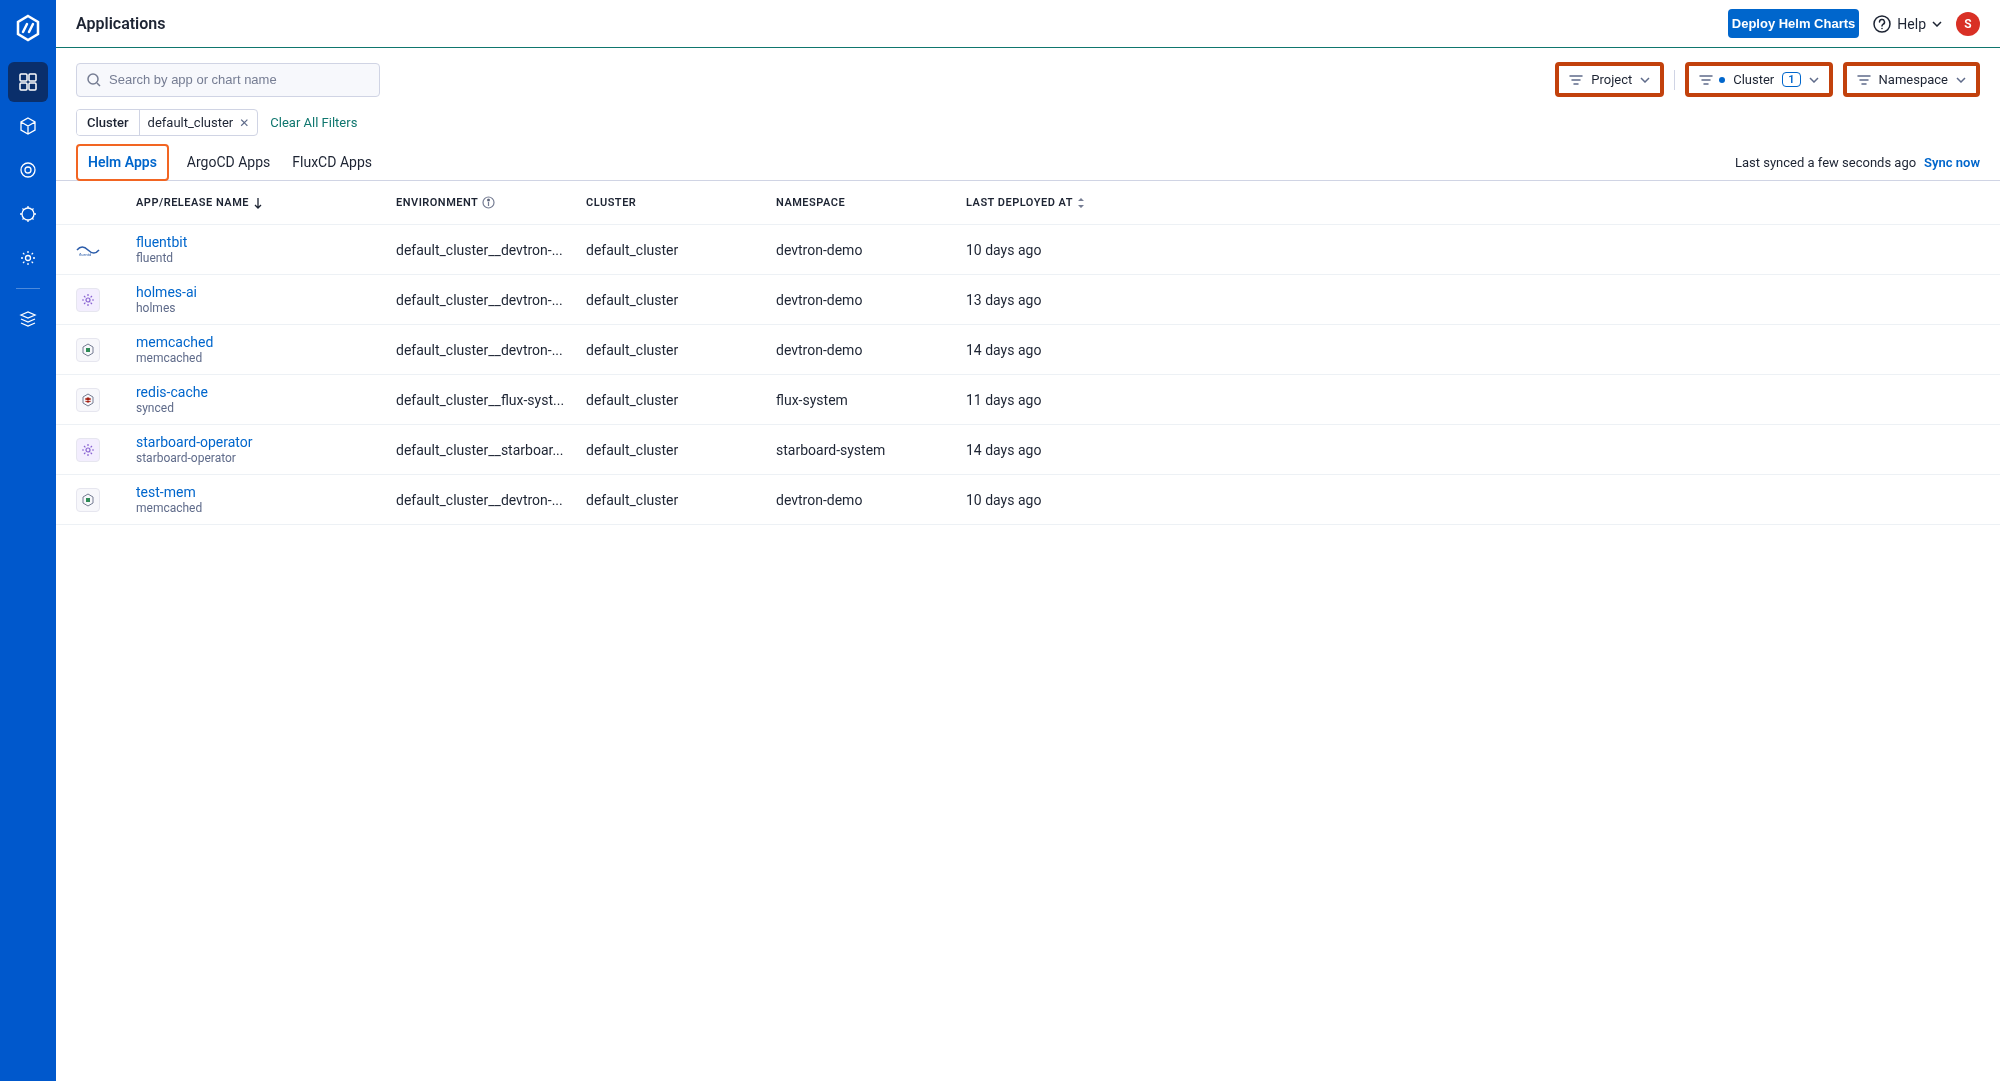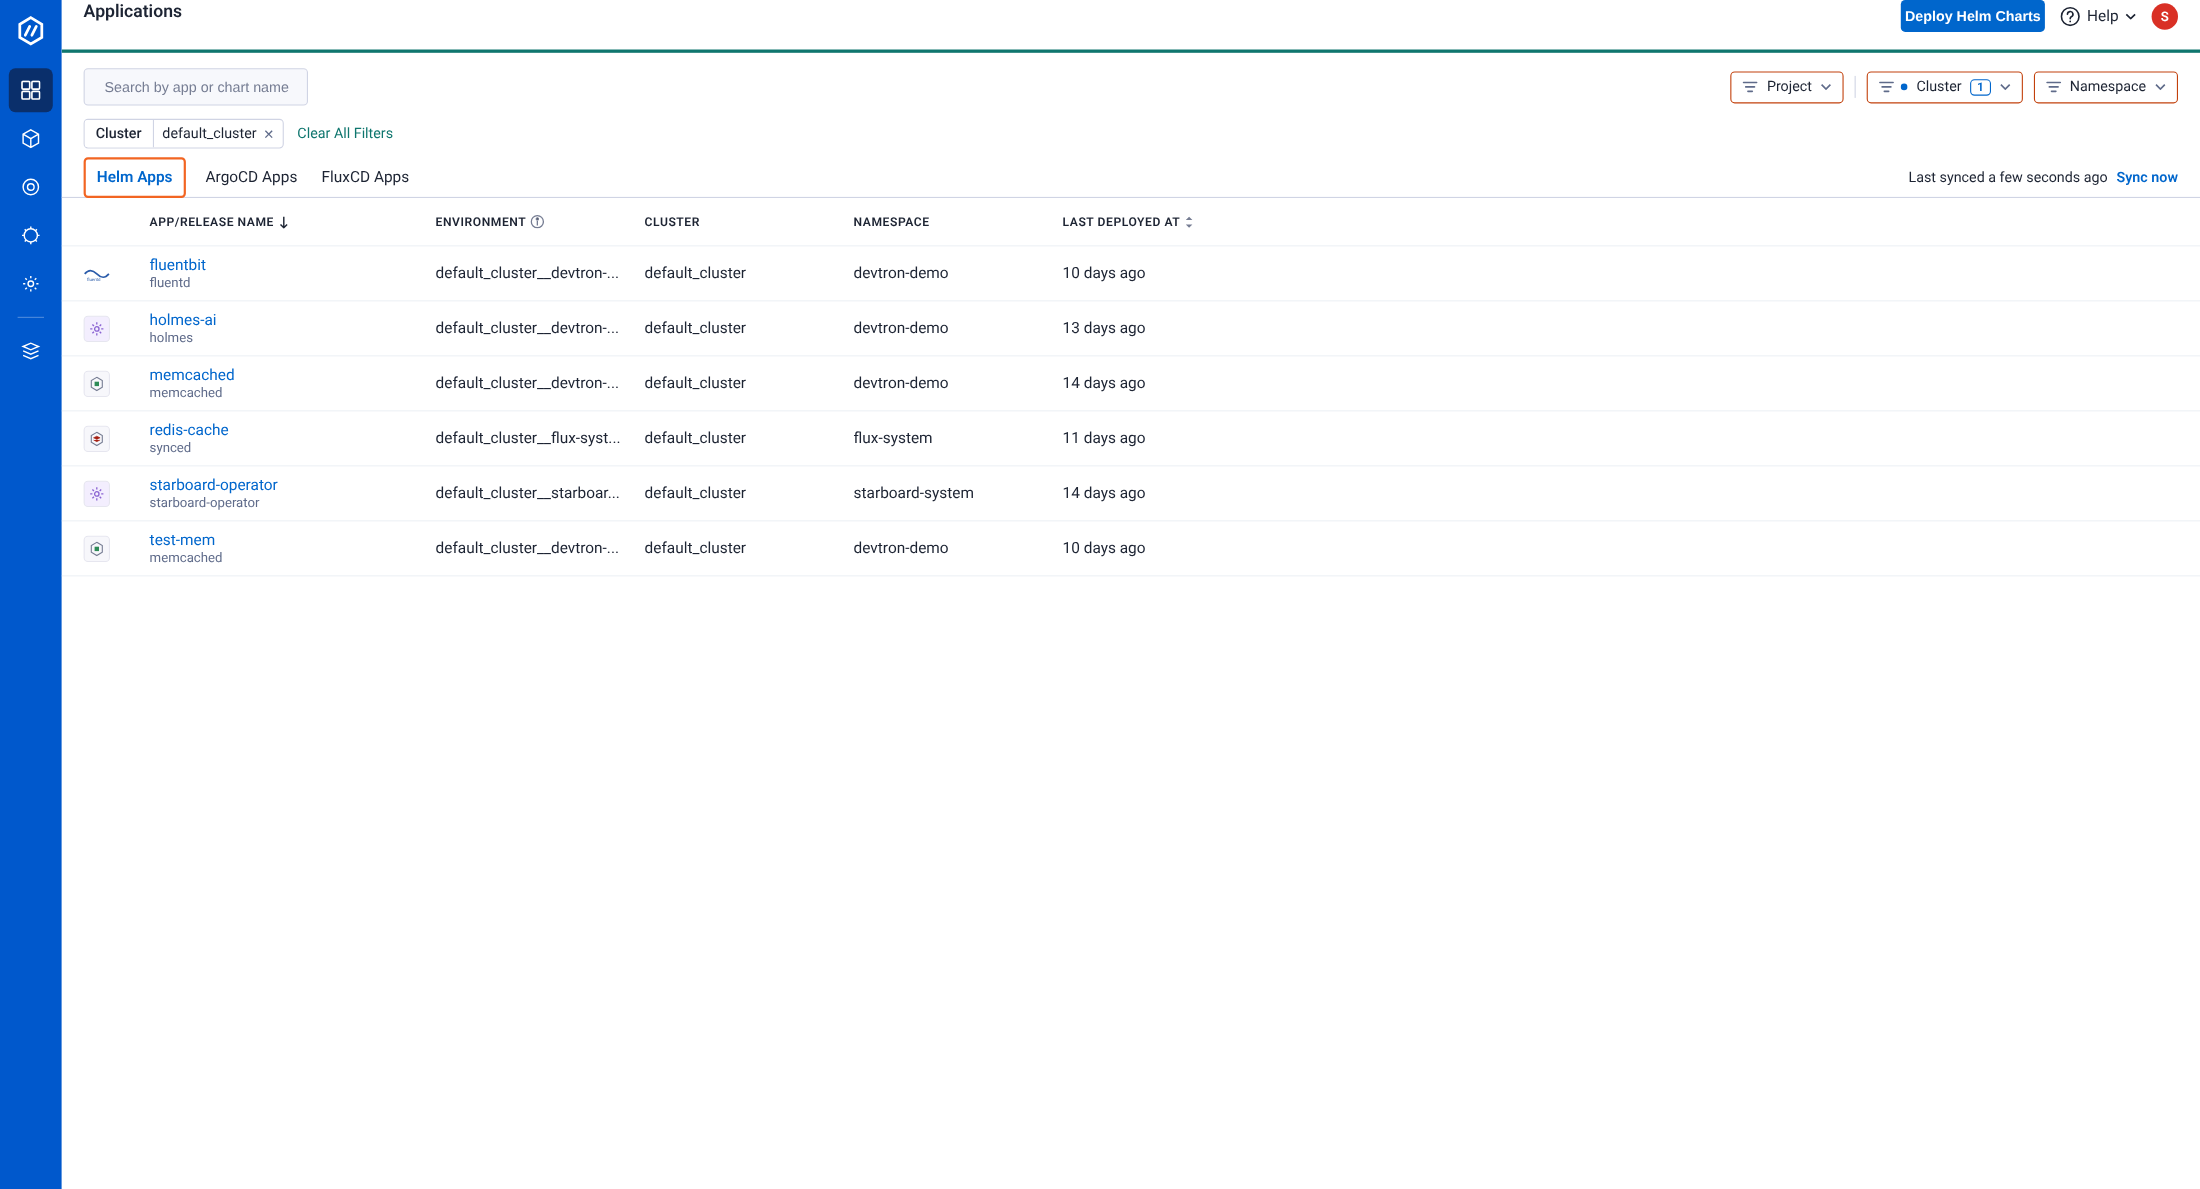--- a/index.html
+++ b/index.html
@@ -4,32 +4,32 @@
 <style>
 * { box-sizing: border-box; margin: 0; padding: 0; }
 body { font-family: -apple-system, BlinkMacSystemFont, "Segoe UI", Roboto, "Helvetica Neue", Arial, sans-serif; font-size: 13px; color: #1d2433; background: #fff; }
 .app { display: flex; height: 100vh; width: 100vw; }
 .sidebar { width: 56px; background: #0058cc; display: flex; flex-direction: column; align-items: center; padding-top: 8px; gap: 4px; }
 .sidebar-logo { width: 40px; height: 40px; display:flex; align-items:center; justify-content:center; margin-bottom: 10px; }
 .sidebar-item { width: 40px; height: 40px; display:flex; align-items:center; justify-content:center; cursor:pointer; border-radius:6px; color: #fff; }
 .sidebar-item.active { background:#0a2f6b; }
 .sidebar-divider { width: 24px; height:1px; background: rgba(255,255,255,0.3); margin: 6px 0; }
 .main { flex:1; display:flex; flex-direction:column; overflow:hidden; }
-.topbar { height:48px; border-bottom:3px solid #0f766e; display:flex; align-items:flex-start; padding: 0 20px; justify-content: space-between; }
+.topbar { height:48px; border-bottom:1px solid #0f766e; display:flex; align-items:center; padding: 0 20px; justify-content: space-between; }
 .topbar-title { font-size:16px; font-weight:600; }
 .topbar-right { display:flex; align-items:center; gap:14px; }
 .btn-primary { background:#0066cc; color:#fff; border:none; border-radius:4px; padding:7px 4px; font-size:13px; font-weight:600; cursor:pointer; }
 .help { display:flex; align-items:center; gap:6px; cursor:pointer; font-size:14px; }
 .avatar { width:24px; height:24px; border-radius:50%; background:#d93025; color:#fff; display:flex; align-items:center; justify-content:center; font-size:12px; font-weight:600; }
 .controls { display:flex; align-items:center; padding:14px 20px 8px; gap:12px; justify-content: space-between; }
-.search-box { width: 204px; height:34px; background:#f7f8fc; border:1px solid #d0d4e4; border-radius:4px; display:flex; align-items:center; padding:0 10px; gap:8px; color:#767d93; }
+.search-box { width: 304px; height:34px; background:#f7f8fc; border:1px solid #d0d4e4; border-radius:4px; display:flex; align-items:center; padding:0 10px; gap:8px; color:#767d93; }
 .search-box input { border:none; background:transparent; outline:none; flex:1; font-size:13px; color:#1d2433; }
 .search-box input::placeholder { color:#767d93; }
 .filter-row { display:flex; align-items:center; gap:10px; }
-.filter-pill { border:1px solid #c2410c; border-radius:4px; padding:6px 10px; display:flex; align-items:center; gap:8px; font-size:13px; cursor:pointer; background:#fff; }
+.filter-pill { border:4px solid #c2410c; border-radius:4px; padding:6px 10px; display:flex; align-items:center; gap:8px; font-size:13px; cursor:pointer; background:#fff; }
 .filter-pill .dot { width:6px; height:6px; background:#0066cc; border-radius:50%; display:inline-block; margin-left:-2px; }
 .filter-count { border:1px solid #0066cc; color:#0066cc; border-radius:4px; padding:0 5px; font-size:11px; font-weight:600; }
 .filter-divider { width:1px; height:20px; background:#d0d4e4; }
 .chips-row { display:flex; align-items:center; padding: 4px 20px 8px; gap:12px; }
 .chip { border:1px solid #d0d4e4; border-radius:4px; display:flex; align-items:center; font-size:13px; overflow:hidden; }
 .chip-label { padding:5px 10px; background:#fff; font-weight:500; }
 .chip-value { padding:5px 8px; border-left:1px solid #d0d4e4; display:flex; align-items:center; gap:6px; }
 .chip-close { cursor:pointer; color:#5f6b8a; font-size:12px; }
 .link-action { color:#0f766e; font-weight:400; cursor:pointer; font-size:13px; }
 .tabs-row { display:flex; align-items:center; justify-content:space-between; border-bottom:1px solid #d0d4e4; padding:0 20px; }

